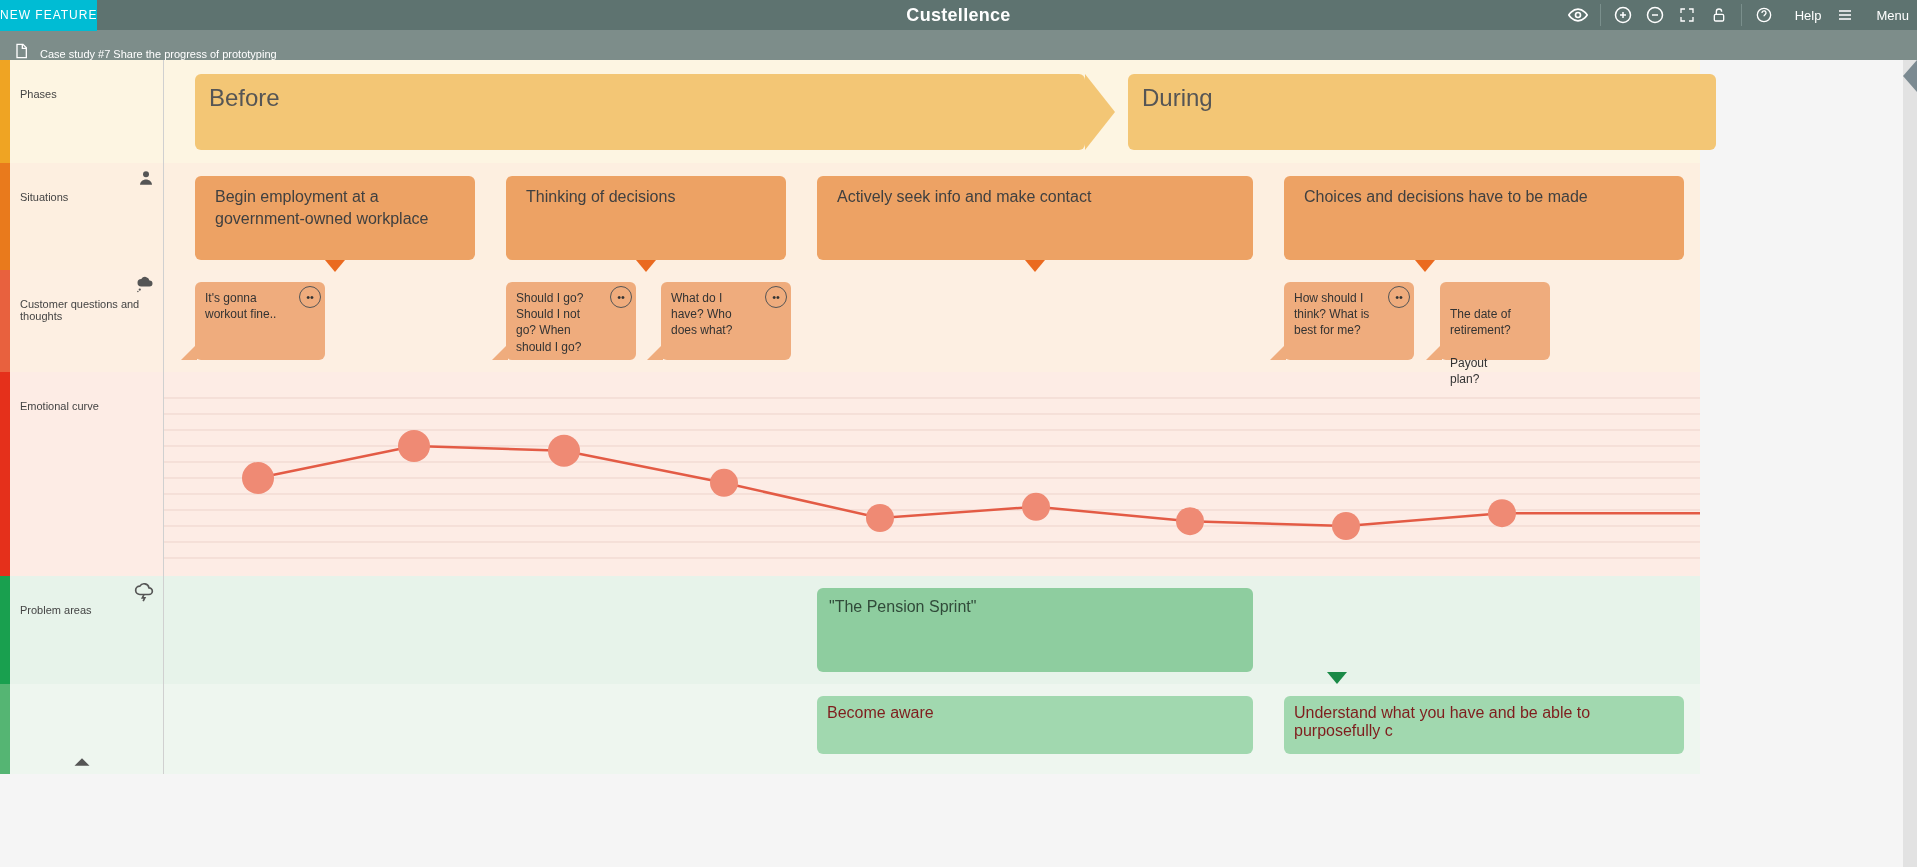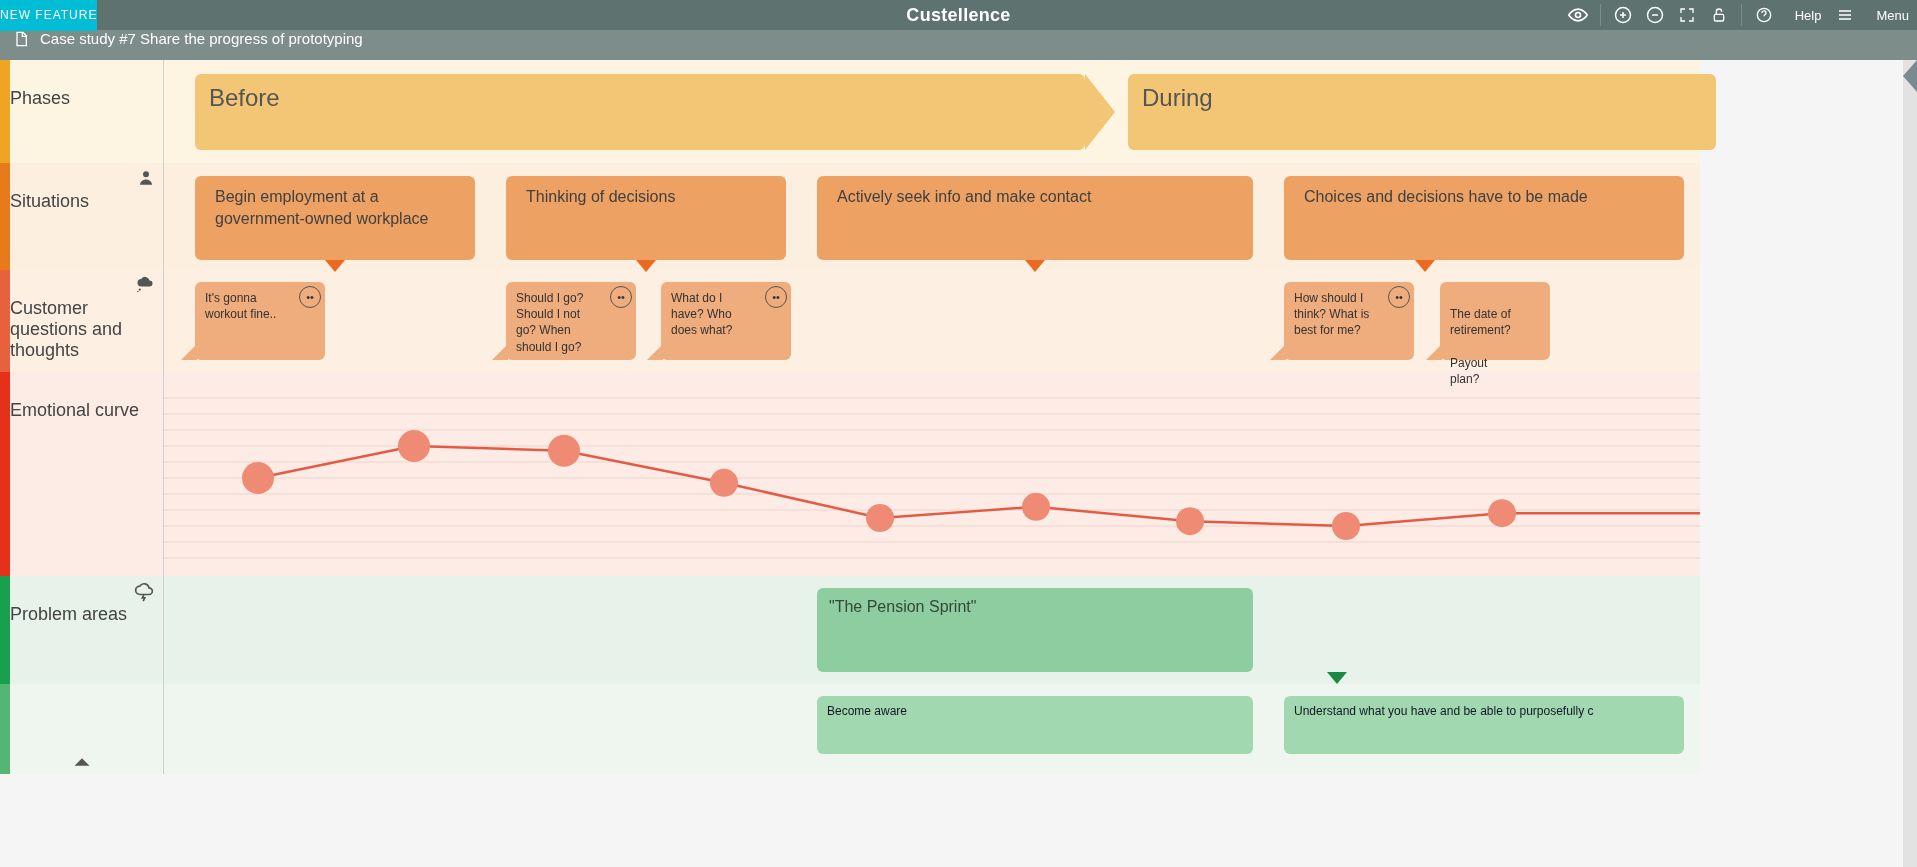--- a/index.html
+++ b/index.html
@@ -6,27 +6,27 @@
   html,body{width:100%;height:100%;overflow:hidden;background:#f5f5f5}
   
   .header{height:30px;background:#5e7370;display:flex;align-items:center;color:#fff;font-size:13px}
   .teaser{height:32px;background:#00bcd4;color:#fff;padding:0 0;display:flex;align-items:center;font-size:12px;font-weight:normal;letter-spacing:1px}
   .brand{position:absolute;left:50%;transform:translateX(-50%);font-weight:bold;font-size:18px;letter-spacing:.3px}
   .header-right{margin-left:auto;display:flex;align-items:center;height:100%}
   .hr-icon{width:32px;height:30px;display:inline-flex;align-items:center;justify-content:center;cursor:pointer}
   .vrule{width:1px;height:22px;background:#7a8f8c;margin:0 6px}
   .hr-text{display:inline-flex;align-items:center;gap:23px;padding:0 8px;cursor:pointer}
   
-  .subheader{height:30px;background:#7d8d8a;display:flex;align-items:flex-start;color:#fff;font-size:15px;gap:10px;padding:0 12px}
+  .subheader{height:30px;background:#7d8d8a;display:flex;align-items:flex-end;color:#fff;font-size:11px;gap:10px;padding:0 12px}
   .doc-icon{width:18px;height:18px;display:inline-flex;align-items:center;justify-content:center}
   
   .canvas{position:absolute;top:60px;left:0;right:0;bottom:0;overflow:auto}
   .inner{position:relative;width:1700px;height:720px}
   
-  .rail{position:absolute;left:0;width:164px;border-right:1px solid #d0d0d0;font-size:18px;color:#444;padding:8px 10px;display:flex}
+  .rail{position:absolute;left:0;width:164px;border-right:1px solid #d0d0d0;font-size:11px;color:#444;padding:8px 20px;display:flex}
   .rail .stripe{position:absolute;left:0;top:0;bottom:0;width:10px}
   .rail .bg{position:absolute;left:10px;right:0;top:0;bottom:0}
   .rail .label{position:relative;z-index:1;padding-top:20px}
   .rail .row-icon{position:absolute;right:8px;top:6px;color:#555}
   .row-sep{position:absolute;left:0;right:0;height:1px;background:#d0d0d0}
   
   .lane-bg{position:absolute;left:164px;right:0}
   
   .phase{position:absolute;background:#f3c675;border-radius:6px;color:#555;padding:10px 14px;font-size:24px}
   .phase.arrow::after{content:"";position:absolute;right:-30px;top:0;bottom:0;width:30px;background:#f3c675;clip-path:polygon(0 0,100% 50%,0 100%)}
@@ -35,21 +35,21 @@
   .sit-pointer{position:absolute;width:0;height:0;border-left:10px solid transparent;border-right:10px solid transparent;border-top:12px solid #ea6a1f}
   
   .thought{position:absolute;background:#efac7d;border-radius:6px;padding:8px 34px 8px 10px;font-size:12px;line-height:1.35;color:#333}
   .thought .emoji{position:absolute;right:4px;top:4px;width:22px;height:22px;border:1.5px solid #555;border-radius:50%;display:flex;align-items:center;justify-content:center;font-size:11px}
   .thought::after{content:"";position:absolute;left:-14px;bottom:0;width:16px;height:16px;background:#efac7d;clip-path:polygon(100% 0,100% 100%,0 100%)}
   
   .curve-lines line{stroke:#edd3cb;stroke-width:1}
   
   .problem{position:absolute;background:#8ecd9f;border-radius:6px;padding:10px 12px;font-size:16px;color:#304a39}
   .problem-pointer{position:absolute;width:0;height:0;border-left:10px solid transparent;border-right:10px solid transparent;border-top:12px solid #1a8a47}
-  .aware{position:absolute;background:#a1d8af;border-radius:6px;padding:8px 10px;font-size:12px;color:#0f172a}
+  .aware{position:absolute;background:#a1d8af;border-radius:6px;padding:8px 10px;font-size:16px;color:#7f1d1d}
   
   .rscroll{position:absolute;right:0;top:60px;bottom:0;width:14px;background:#e2e2e2}
   .rtab{position:absolute;right:0;top:60px;width:14px;height:32px;background:#7b8a91;clip-path:polygon(0 50%,100% 0,100% 100%)}
   svg{display:block}
 </style>
 </head>
 <body>
 
 <div class="header">
   <div class="teaser">NEW FEATURE</div>

